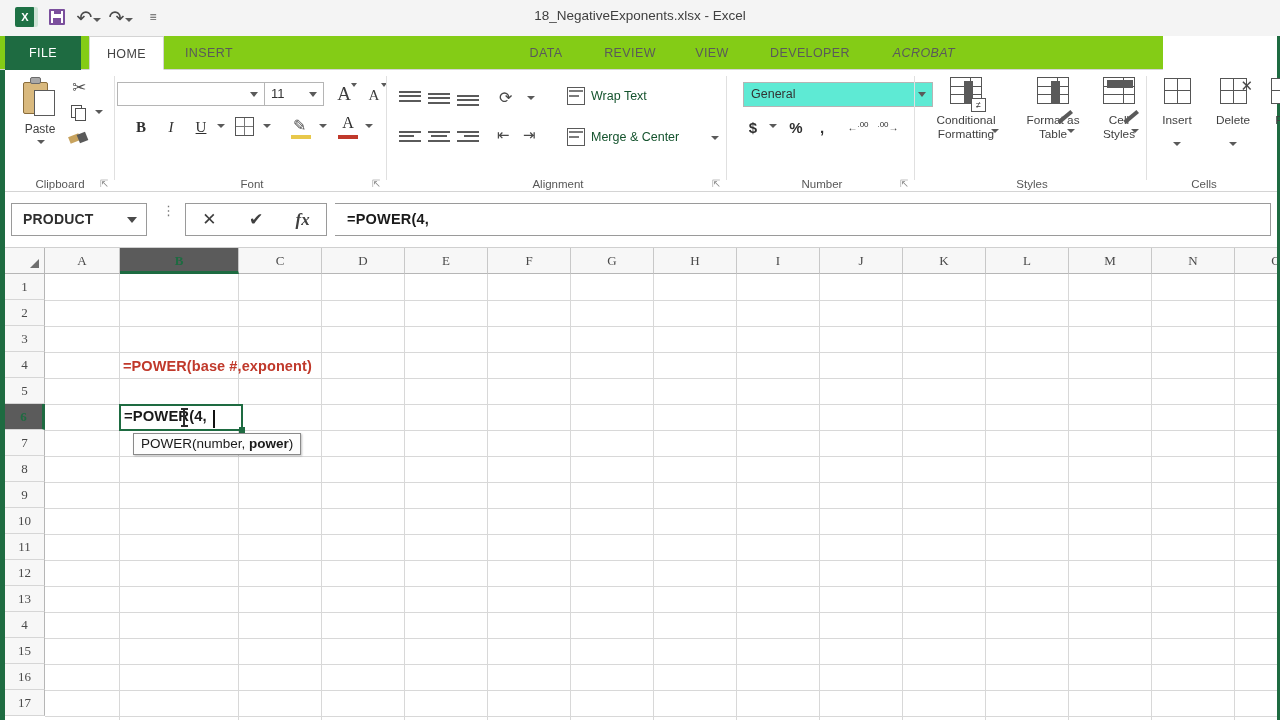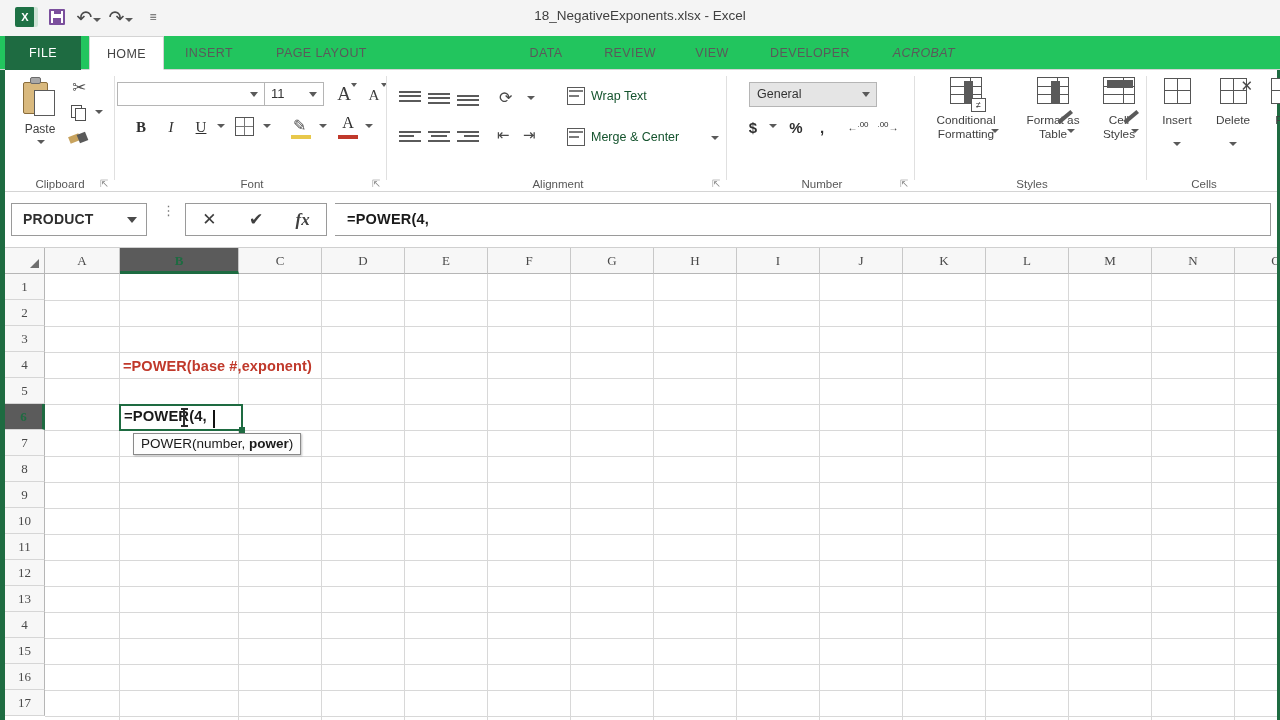--- a/index.html
+++ b/index.html
@@ -64,22 +64,22 @@
     background: #7b4f9d;
   }
   .arrow-glyph { font-size: 19px; color: #4a4a4a; line-height: 1; font-family: "DejaVu Sans", sans-serif; }
   .doc-title {
     position: absolute; left: 0; top: 8px; width: 1280px; text-align: center;
     font-size: 13.5px; color: #3f3f3f; font-family: "Liberation Sans", sans-serif;
   }
 
   
   .tabbar {
-    position: absolute; left: 0; top: 36px; width: 1280px; height: 34px;
-    background: #22c55e; border-bottom: 1px solid #d4d4d4;
+    position: absolute; left: 0; top: 36px; width: 1163px; height: 34px;
+    background: #84cc16; border-bottom: 1px solid #d4d4d4;
   }
   .tab {
     position: absolute; top: 0; height: 34px; line-height: 34px;
     font-size: 12.5px; color: #5a5a5a; letter-spacing: .4px;
     text-align: center; cursor: default; font-family: "Liberation Sans", sans-serif;
   }
   .tab.file {
     background: #1e6b41; color: #ffffff; font-weight: normal;
     left: 5px; width: 76px;
   }
@@ -204,22 +204,22 @@
   }
   .sheet-ico::before {
     content: ""; position: absolute; left: 1px; top: 2px; right: 1px; height: 2px; background: #7b7b7b;
   }
   .sheet-ico::after {
     content: ""; position: absolute; left: 1px; top: 7px; right: 5px; height: 2px; background: #7b7b7b;
   }
 
   
   .numfmt-box {
-    position: absolute; left: 20px; top: 12px; width: 128px; height: 25px;
-    border: 1px solid #b5b5b5; background: #e5e5e5;
+    position: absolute; left: 14px; top: 12px; width: 190px; height: 25px;
+    border: 1px solid #b5b5b5; background: #5eead4;
     font-size: 12.5px; color: #333; line-height: 23px; padding-left: 7px;
   }
   .nbtn {
     position: absolute; top: 44px; height: 26px; display: flex;
     align-items: center; justify-content: center; color: #2f2f2f; font-size: 15px;
   }
 
   
   .bigbtn { position: absolute; top: 6px; text-align: center; }
   .bigbtn .ico {
@@ -399,21 +399,20 @@
         <span style="font-size:12px;color:#5a5a5a;">≡</span>
       </div>
     </div>
     <div class="doc-title">18_NegativeExponents.xlsx - Excel</div>
   </div>
 
   <div class="tabbar">
     <div class="tab file" style="left:5px;width:76px;">FILE</div>
     <div class="tab active" style="left:89px;width:75px;">HOME</div>
     <div class="tab" style="left:172px;width:74px;">INSERT</div>
-    <div class="tab" style="left:254px;width:135px;">PAGE LAYOUT</div>
     <div class="tab" style="left:512px;width:68px;">DATA</div>
     <div class="tab" style="left:588px;width:84px;">REVIEW</div>
     <div class="tab" style="left:678px;width:68px;">VIEW</div>
     <div class="tab" style="left:752px;width:116px;">DEVELOPER</div>
     <div class="tab" style="left:874px;width:100px;font-style:italic;">ACROBAT</div>
   </div>
 
   <div class="ribbon">
 
     <div class="rgroup" style="left:0px;width:110px;">

